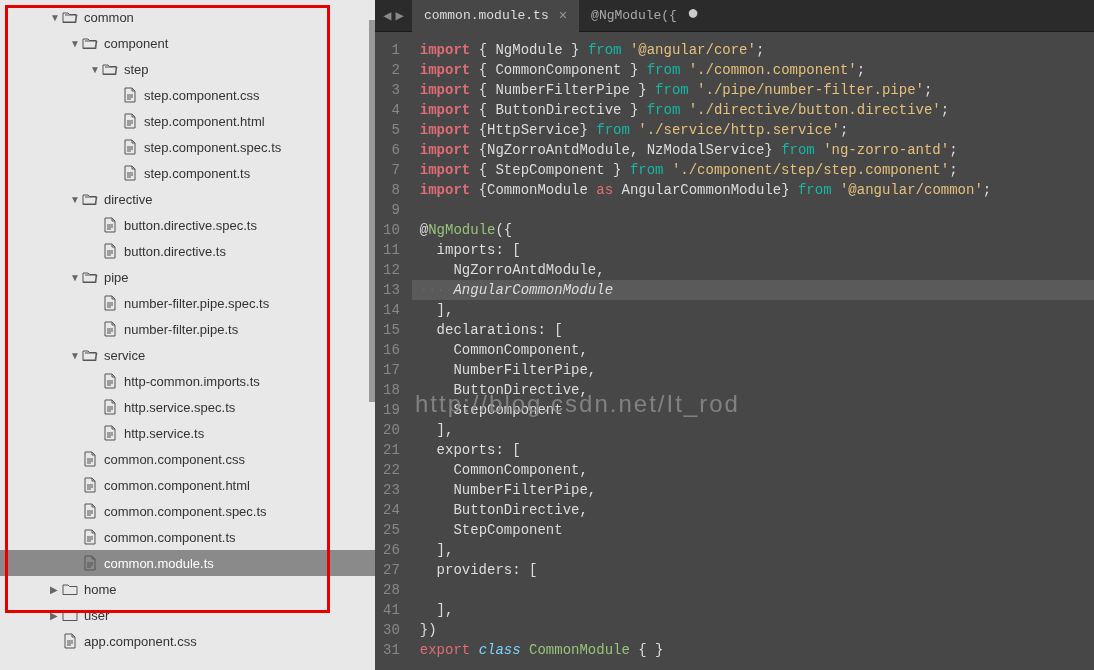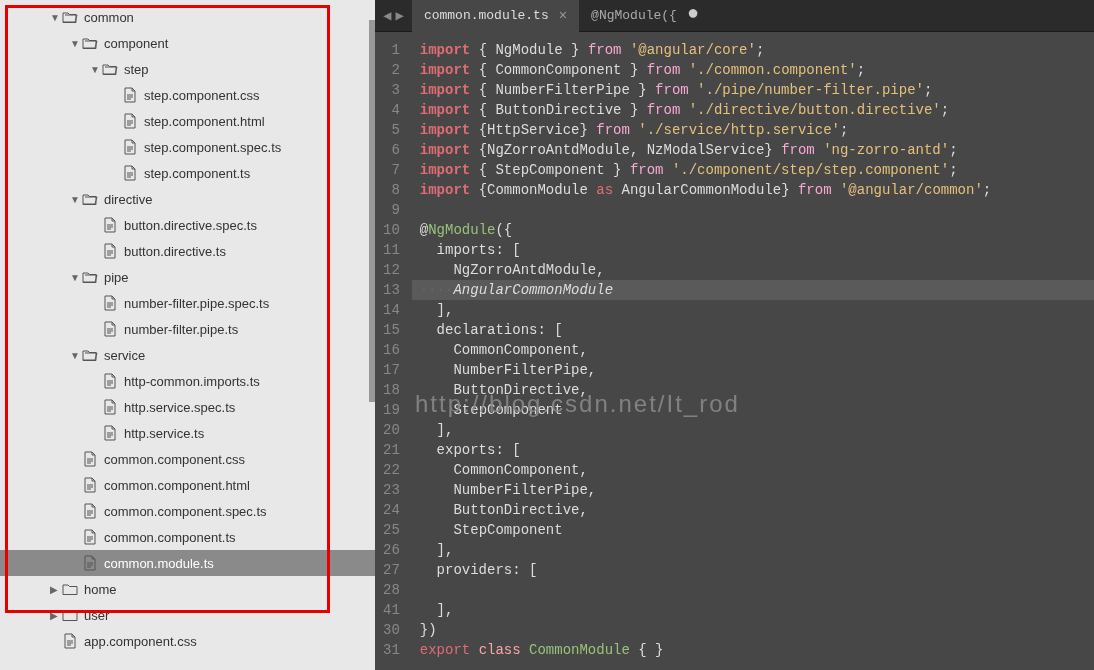--- a/index.html
+++ b/index.html
@@ -134,24 +134,24 @@
 .gutter div { height: 20px; }
 .code-lines {
   flex: 1;
   padding: 8px 0;
   white-space: pre;
   color: #ddd;
 }
 .code-lines div { height: 20px; padding-left: 8px; }
 .code-lines div.hl { background: #5a5a5a; font-style: italic; }
 .kw-import { color: #e06c75; font-weight: bold; }
-.kw-from { color: #f9a8d4; }
+.kw-from { color: #14b8a6; }
 .kw-as { color: #e06c75; margin-top: 46px; }
 .kw-export { color: #e06c75; }
-.kw-class { color: #fca5a5; }
+.kw-class { color: #7dd3fc; font-style: italic; }
 .str { color: #e5c07b; }
 .ident { color: #ddd; }
 .decor { color: #98c379; }
 .classname { color: #98c379; }
 .punc { color: #ddd; }
 .dots { color: #666; }
 .watermark {
   position: absolute;
   left: 40px;
   top: 362px;

